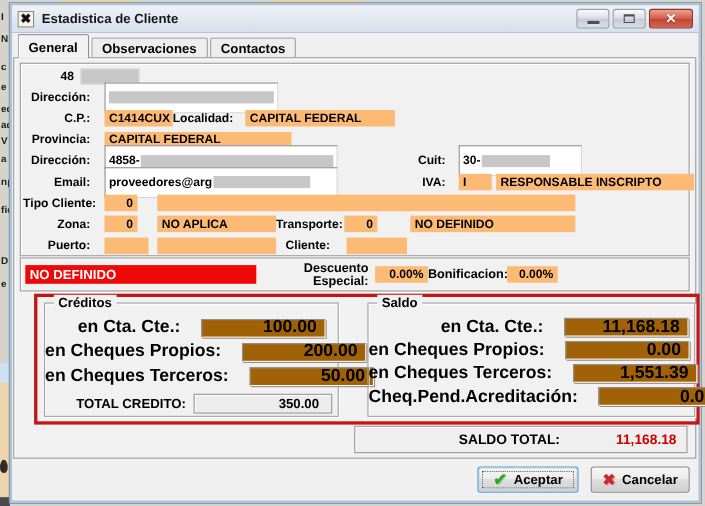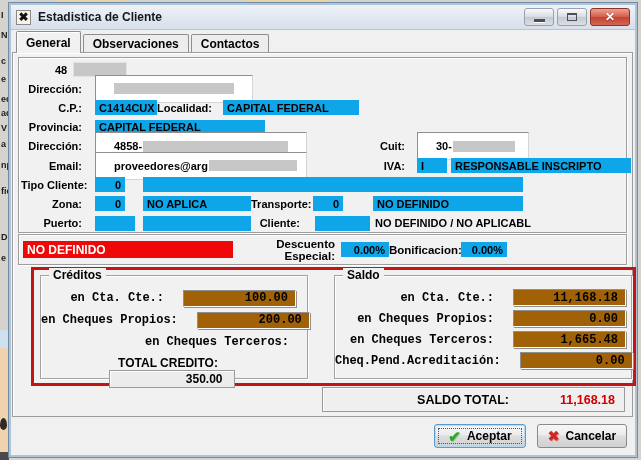--- a/index.html
+++ b/index.html
@@ -54,49 +54,49 @@
   
   .gbox { position:absolute; border:1px solid #9d9d9d;
           box-shadow:inset 1px 1px 0 rgba(255,255,255,.9), 1px 1px 0 rgba(255,255,255,.9); }
   .gbox1 { left:5px; top:4px; width:609px; height:176px; padding-top:2px; }
   .gbox2 { left:5px; top:181px; width:609px; height:31px; display:flex; align-items:center; padding-left:4px; }
 
   .r { display:flex; align-items:center; height:19.2px; padding-left:2px; }
   .lbl { width:74px; text-align:right; padding-right:13px; flex:none; white-space:nowrap; }
   .lbl2 { width:104px; text-align:right; padding-right:6px; flex:none; }
   .fld { background:#fff; border:1px solid #8f8f8f; border-right-color:#d6d6d6; border-bottom-color:#d6d6d6;
-         height:28px; display:flex; align-items:center; padding:0 18px; flex:none; overflow:hidden; white-space:nowrap; }
-  .fldf { background:#0ea5e9; border:none; height:15px; display:flex; align-items:center; padding:0 4px; flex:none; overflow:hidden; white-space:nowrap; }
+         height:28px; display:flex; align-items:center; padding:0 3px; flex:none; overflow:hidden; white-space:nowrap; }
+  .fldf { background:#fdba74; border:none; height:15px; display:flex; align-items:center; padding:0 4px; flex:none; overflow:hidden; white-space:nowrap; }
   .num { justify-content:flex-end; }
   .redact { background:#c7c7c7; flex:none; }
   .code-txt { margin-left:34px; }
   .code-box { width:54px; height:15px; margin-left:6px; background:#c7c7c7; border:1px solid #e3e3e3; }
 
   
   .banner { width:210px; height:17px; background:#ee0808; color:#fff; display:flex; align-items:center;
             padding-left:4px; font-size:12px; flex:none; }
   .st-lbl1 { width:106px; text-align:right; padding-right:4px; font-size:11.5px; flex:none; }
   .st-lbl2 { width:68px; text-align:right; padding-right:4px; font-size:11.5px; flex:none; }
 
   
   .red-panel { position:absolute; left:18px; top:214px; width:605px; height:119px;
                border:3px solid #c41414; }
   .fs { position:absolute; border:1px solid #a3a3a3;
         box-shadow:inset 1px 1px 0 rgba(255,255,255,.9), 1px 1px 0 rgba(255,255,255,.9);
         padding-top:11px; }
   .fs-creditos { left:6px; top:5px; width:268px; height:104px; }
   .fs-saldo    { left:300px; top:5px; width:298px; height:104px; }
   .legend { position:absolute; top:-8px; left:8px; background:#f1f1f1; padding:0 4px; font-size:12px; }
-  .cr { display:flex; align-items:center; height:22px; padding-right:11px; font-size:12px;font-family:Liberation Mono, monospace; }
+  .cr { display:flex; align-items:center; height:22px; padding-right:11px; font-size:16px; }
   .fs-saldo .cr { height:21px; padding-right:5px; }
   .crl { flex:1; text-align:right; padding-right:7px; white-space:nowrap; }
   .crf { width:113px; height:17px; background:#a16207; border:1px solid #8f8f8f;
          border-right-color:#fff; border-bottom-color:#fff; box-shadow:1px 1px 0 #8f8f8f;
          display:flex; align-items:center; justify-content:flex-end; padding:0 7px; flex:none;margin-left:12px; }
-  .total-row { display:flex; align-items:center; height:22px; padding-right:5px; margin-top:3px; font-size:12px;flex-direction:column; }
+  .total-row { display:flex; align-items:center; height:22px; padding-right:5px; margin-top:3px; font-size:12px; }
   .total-fld { width:126px; height:18px; background:#ececec; border:1px solid #9a9a9a;
                box-shadow:inset 1px 1px 0 #fff; display:flex; align-items:center;
                justify-content:flex-end; padding:0 11px; flex:none; }
 
   .saldo-total { position:absolute; left:309px; top:334px; width:303px; height:25px;
                  background:#efefef; border:1px solid #9a9a9a; box-shadow:inset 1px 1px 0 #fff;
                  display:flex; align-items:center; justify-content:flex-end; font-size:12.5px; }
   .saldo-total .st-label { margin-right:34px; }
   .saldo-total .st-value { width:72px; text-align:right; color:#cc0000; margin-right:9px; }
 
@@ -219,21 +219,20 @@
           <span class="lbl" style="width:60px">Transporte:</span>
           <span class="fldf num" style="width:30px;margin-left:2px">0</span>
           <span class="fldf" style="width:150px;margin-left:30px">NO DEFINIDO</span>
         </div>
         <div class="r">
           <span class="lbl">Puerto:</span>
           <span class="fldf" style="width:40px"></span>
           <span class="fldf" style="width:108px;margin-left:8px"></span>
           <span class="lbl" style="width:60px;margin-left:2px">Cliente:</span>
           <span class="fldf" style="width:55px;margin-left:2px"></span>
-          <span style="margin-left:5px;white-space:nowrap">NO DEFINIDO / NO APLICABL</span>
         </div>
       </div>
 
       <div class="gbox gbox2">
         <div class="banner">NO DEFINIDO</div>
         <span class="st-lbl1">Descuento Especial:</span>
         <span class="fldf num" style="width:48px;margin-left:2px">0.00%</span>
         <span class="st-lbl2">Bonificacion:</span>
         <span class="fldf num" style="width:46px;margin-left:4px">0.00%</span>
       </div>
@@ -245,40 +244,41 @@
           <div class="cr">
             <span class="crl">en Cta. Cte.:</span>
             <span class="crf">100.00</span>
           </div>
           <div class="cr">
             <span class="crl">en Cheques Propios:</span>
             <span class="crf">200.00</span>
           </div>
           <div class="cr">
             <span class="crl">en Cheques Terceros:</span>
+            <span class="crf">50.00</span>
           </div>
           <div class="total-row">
             <span class="crl">TOTAL CREDITO:</span>
             <span class="total-fld">350.00</span>
           </div>
         </div>
 
         <div class="fs fs-saldo">
           <span class="legend">Saldo</span>
           <div class="cr">
             <span class="crl">en Cta. Cte.:</span>
             <span class="crf">11,168.18</span>
           </div>
           <div class="cr">
             <span class="crl">en Cheques Propios:</span>
             <span class="crf">0.00</span>
           </div>
           <div class="cr">
             <span class="crl">en Cheques Terceros:</span>
-            <span class="crf">1,665.48</span>
+            <span class="crf">1,551.39</span>
           </div>
           <div class="cr">
             <span class="crl">Cheq.Pend.Acreditación:</span>
             <span class="crf">0.00</span>
           </div>
         </div>
       </div>
 
       <div class="saldo-total">
         <span class="st-label">SALDO TOTAL:</span>

